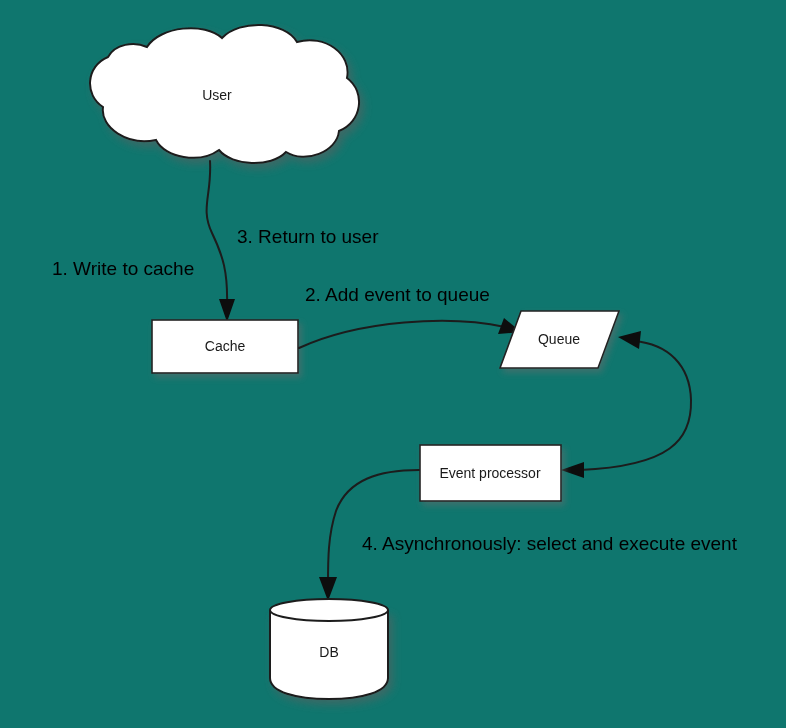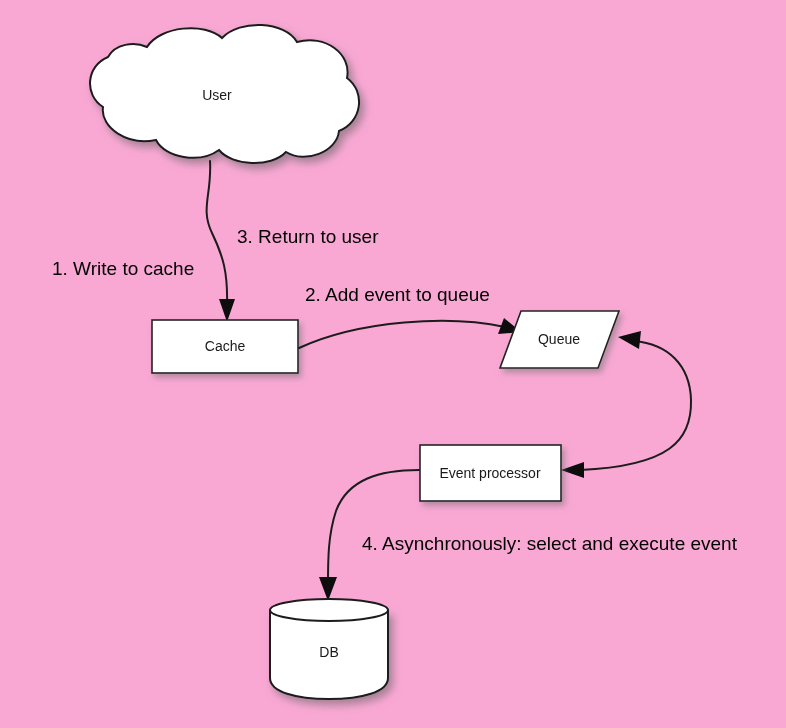--- a/index.html
+++ b/index.html
@@ -9,21 +9,21 @@
     background: #ffffff;
   }
   body {
     font-family: "Liberation Sans", sans-serif;
     color: #000000;
   }
   #canvas {
     position: relative;
     width: 786px;
     height: 728px;
-    background: #f9a8d4;
+    background: #0f766e;
     overflow: hidden;
   }
   #diagram-svg {
     position: absolute;
     left: 0;
     top: 0;
     width: 786px;
     height: 728px;
     display: block;
   }

